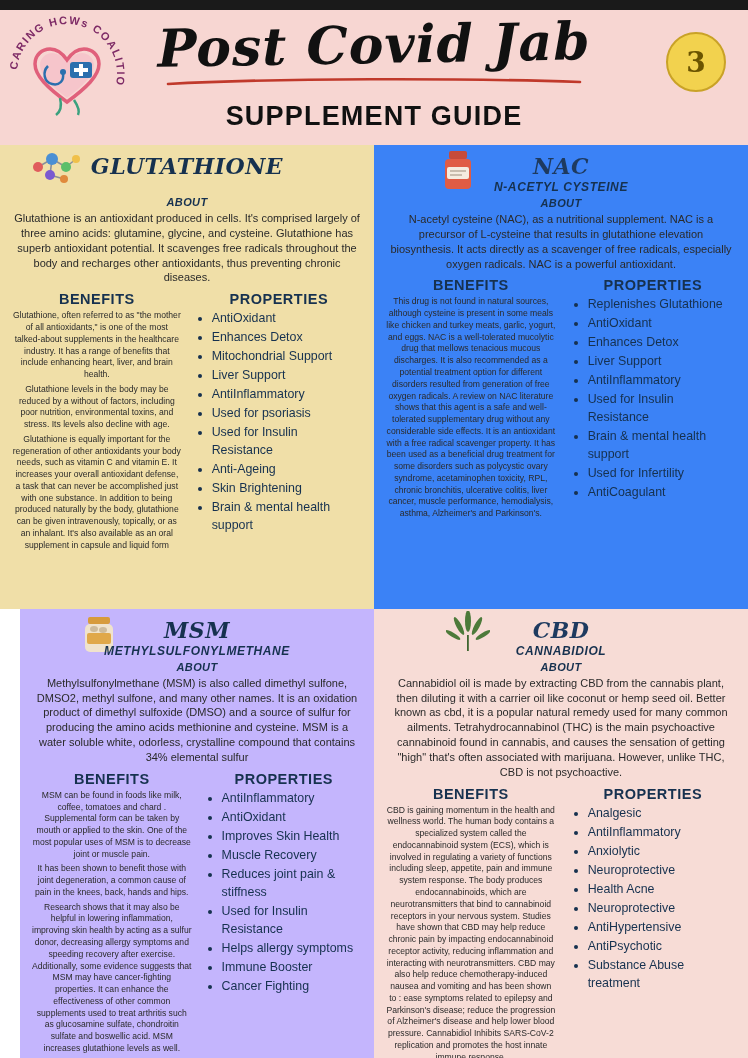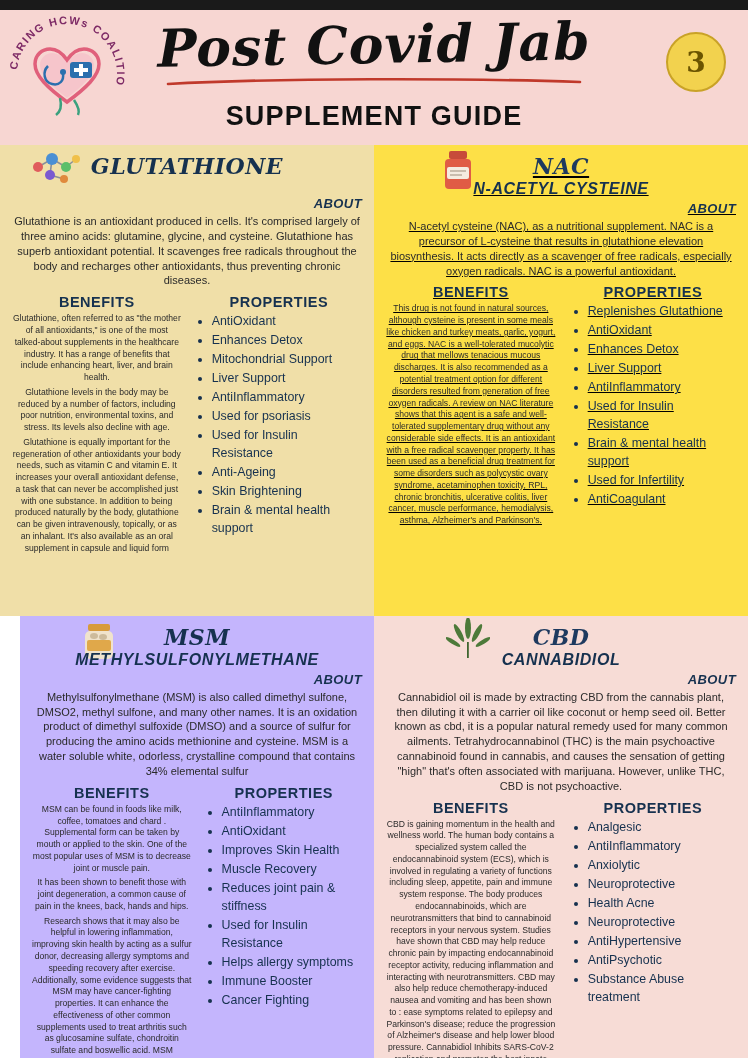--- a/index.html
+++ b/index.html
@@ -82,54 +82,54 @@
     display: grid;
     grid-template-columns: 1fr 1fr;
     grid-template-rows: 1fr 1fr;
   }
   .cell {
     position: relative;
     padding: 8px 12px 6px 12px;
     overflow: hidden;
   }
   .cell.glutathione { background: #f0dfa8; }
-  .cell.nac { background: #fde047; text-decoration: underline; }
+  .cell.nac { background: #3b82f6; }
   .cell.msm { background: #c4b5fd; margin-left: 20px; }
   .cell.cbd { background: #f7dcd6; }
 
   .cell-head {
     text-align: center;
     position: relative;
     min-height: 40px;
   }
   .cell-title {
     font-family: "DejaVu Serif", serif;
     font-size: 22px;
     font-weight: bold;
     font-style: italic;
     color: #1e3a5f;
     letter-spacing: 0.5px;
     margin: 0;
   }
   .cell.glutathione .cell-title,
   .cell.msm .cell-title { color: #16314f; }
   .cell-subtitle {
-    font-size: 16px;
+    font-size: 12px;
     font-weight: bold;
     font-style: italic;
     color: #16314f;
     letter-spacing: 0.6px;
     margin-top: 1px;
   }
   .about-label {
-    font-size: 13px;
+    font-size: 11px;
     font-weight: bold;
     font-style: italic;
     color: #16314f;
-    text-align: right;
+    text-align: center;
     margin: 3px 0 3px 0;
     letter-spacing: 0.4px;
   }
   .about-text {
     font-size: 11px;
     line-height: 1.35;
     color: #2a2a2a;
     text-align: center;
     margin: 0 2px 6px 2px;
   }
@@ -266,21 +266,21 @@
       <div class="cell-head">
         <div class="cell-title">GLUTATHIONE</div>
       </div>
       <div class="about-label">ABOUT</div>
       <div class="about-text">Glutathione is an antioxidant produced in cells. It's comprised largely of three amino acids: glutamine, glycine, and cysteine. Glutathione has superb antioxidant potential. It scavenges free radicals throughout the body and recharges other antioxidants, thus preventing chronic diseases.</div>
       <div class="cols">
         <div>
           <div class="col-label">BENEFITS</div>
           <div class="benefits-text">
             <p>Glutathione, often referred to as "the mother of all antioxidants," is one of the most talked-about supplements in the healthcare industry. It has a range of benefits that include enhancing heart, liver, and brain health.</p>
-            <p>Glutathione levels in the body may be reduced by a number of factors, including poor nutrition, environmental toxins, and stress. Its levels also decline with age.</p>
+            <p>Glutathione levels in the body may be reduced by a without of factors, including poor nutrition, environmental toxins, and stress. Its levels also decline with age.</p>
             <p>Glutathione is equally important for the regeneration of other antioxidants your body needs, such as vitamin C and vitamin E. It increases your overall antioxidant defense, a task that can never be accomplished just with one substance. In addition to being produced naturally by the body, glutathione can be given intravenously, topically, or as an inhalant. It's also available as an oral supplement in capsule and liquid form</p>
           </div>
         </div>
         <div>
           <div class="col-label">PROPERTIES</div>
           <ul class="props">
             <li>AntiOxidant</li>
             <li>Enhances Detox</li>
             <li>Mitochondrial Support</li>
             <li>Liver Support</li>

